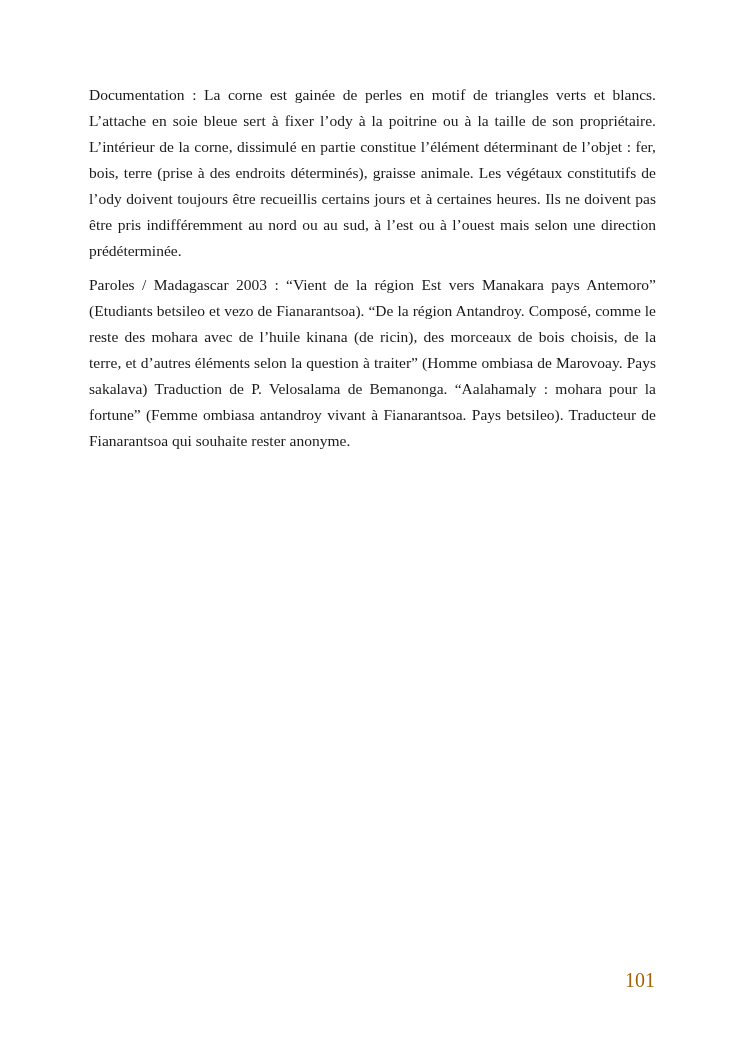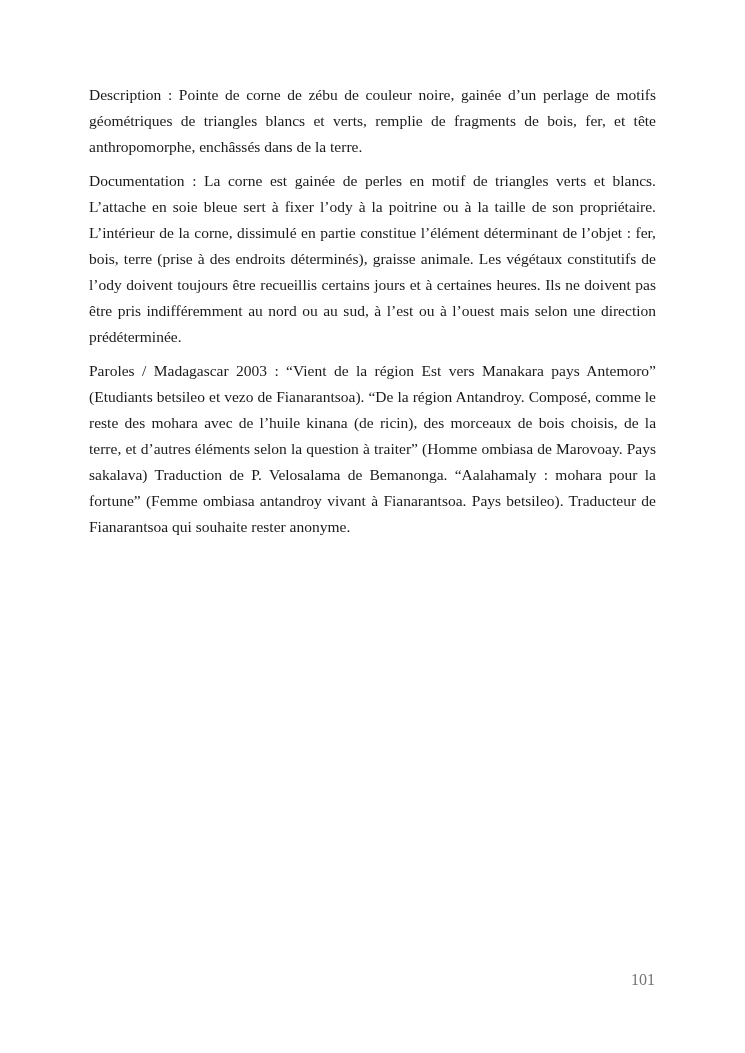--- a/index.html
+++ b/index.html
@@ -33,29 +33,28 @@
   .para {
     margin: 0 0 8px 0;
     padding: 0;
   }
   .para .it {
   }
   .page-number {
     position: absolute;
     top: 971px;
     right: 90px;
-    font-size: 16px;
+    font-size: 20px;
     line-height: 18px;
-    color: #737373;
+    color: #a16207;
     text-align: right;
   }
 </style>
 </head>
 <body>
 
 <div class="page">
   <div class="text-block">
-    <p class="para"><span class="">Description : Pointe de corne de zébu de couleur noire, gainée d’un perlage de motifs géométriques de triangles blancs et verts, remplie de fragments de bois, fer, et tête anthropomorphe, enchâssés dans de la terre.</span></p>
     <p class="para"><span class="">Documentation : La corne est gainée de perles en motif de triangles verts et blancs. L’attache en soie bleue sert à fixer l’</span><span class="it">ody</span><span class=""> à la poitrine ou à la taille de son propriétaire. L’intérieur de la corne, dissimulé en partie constitue l’élément déterminant de l’objet : fer, bois, terre (prise à des endroits déterminés), graisse animale. Les végétaux constitutifs de l’</span><span class="it">ody</span><span class=""> doivent toujours être recueillis certains jours et à certaines heures. Ils ne doivent pas être pris indifféremment au nord ou au sud, à l’est ou à l’ouest mais selon une direction prédéterminée.</span></p>
     <p class="para"><span class="">Paroles / Madagascar 2003 : “Vient de la région Est vers Manakara pays Antemoro” (Etudiants betsileo et vezo de Fianarantsoa). “De la région Antandroy. Composé, comme le reste des </span><span class="it">mohara</span><span class=""> avec de l’huile </span><span class="it">kinana</span><span class=""> (de ricin), des morceaux de bois choisis, de la terre, et d’autres éléments selon la question à traiter” (Homme </span><span class="it">ombiasa</span><span class=""> de Marovoay. Pays sakalava) Traduction de P. Velosalama de Bemanonga. “A</span><span class="it">alahamaly</span><span class=""> : </span><span class="it">mohara</span><span class=""> pour la fortune” (Femme </span><span class="it">ombiasa</span><span class=""> antandroy vivant à Fianarantsoa. Pays betsileo). Traducteur de Fianarantsoa qui souhaite rester anonyme.</span></p>
   </div>
   <div class="page-number">101</div>
 </div>
 
 </body></html>

